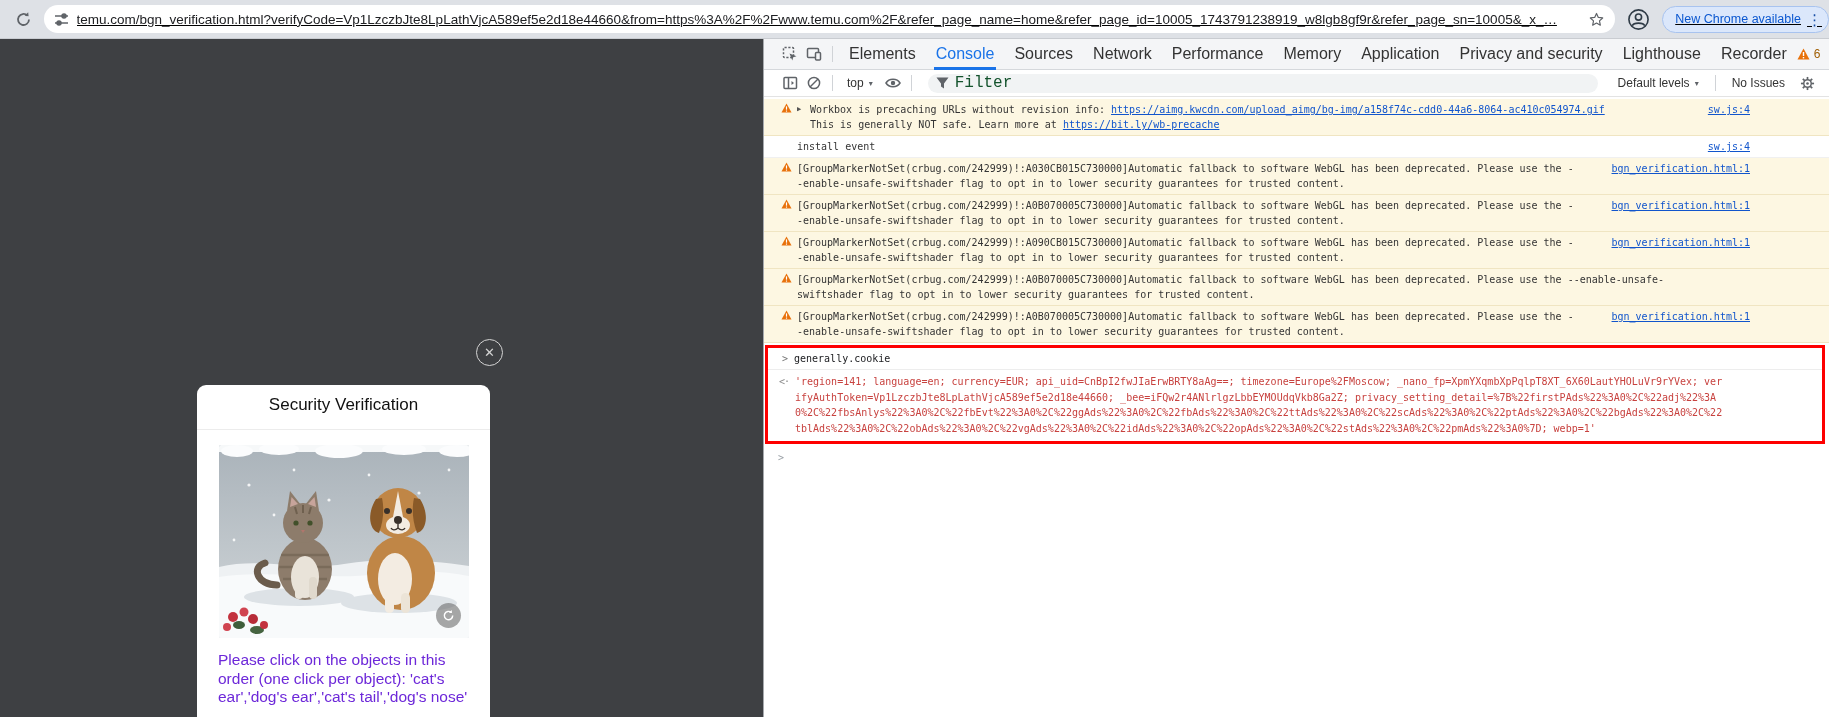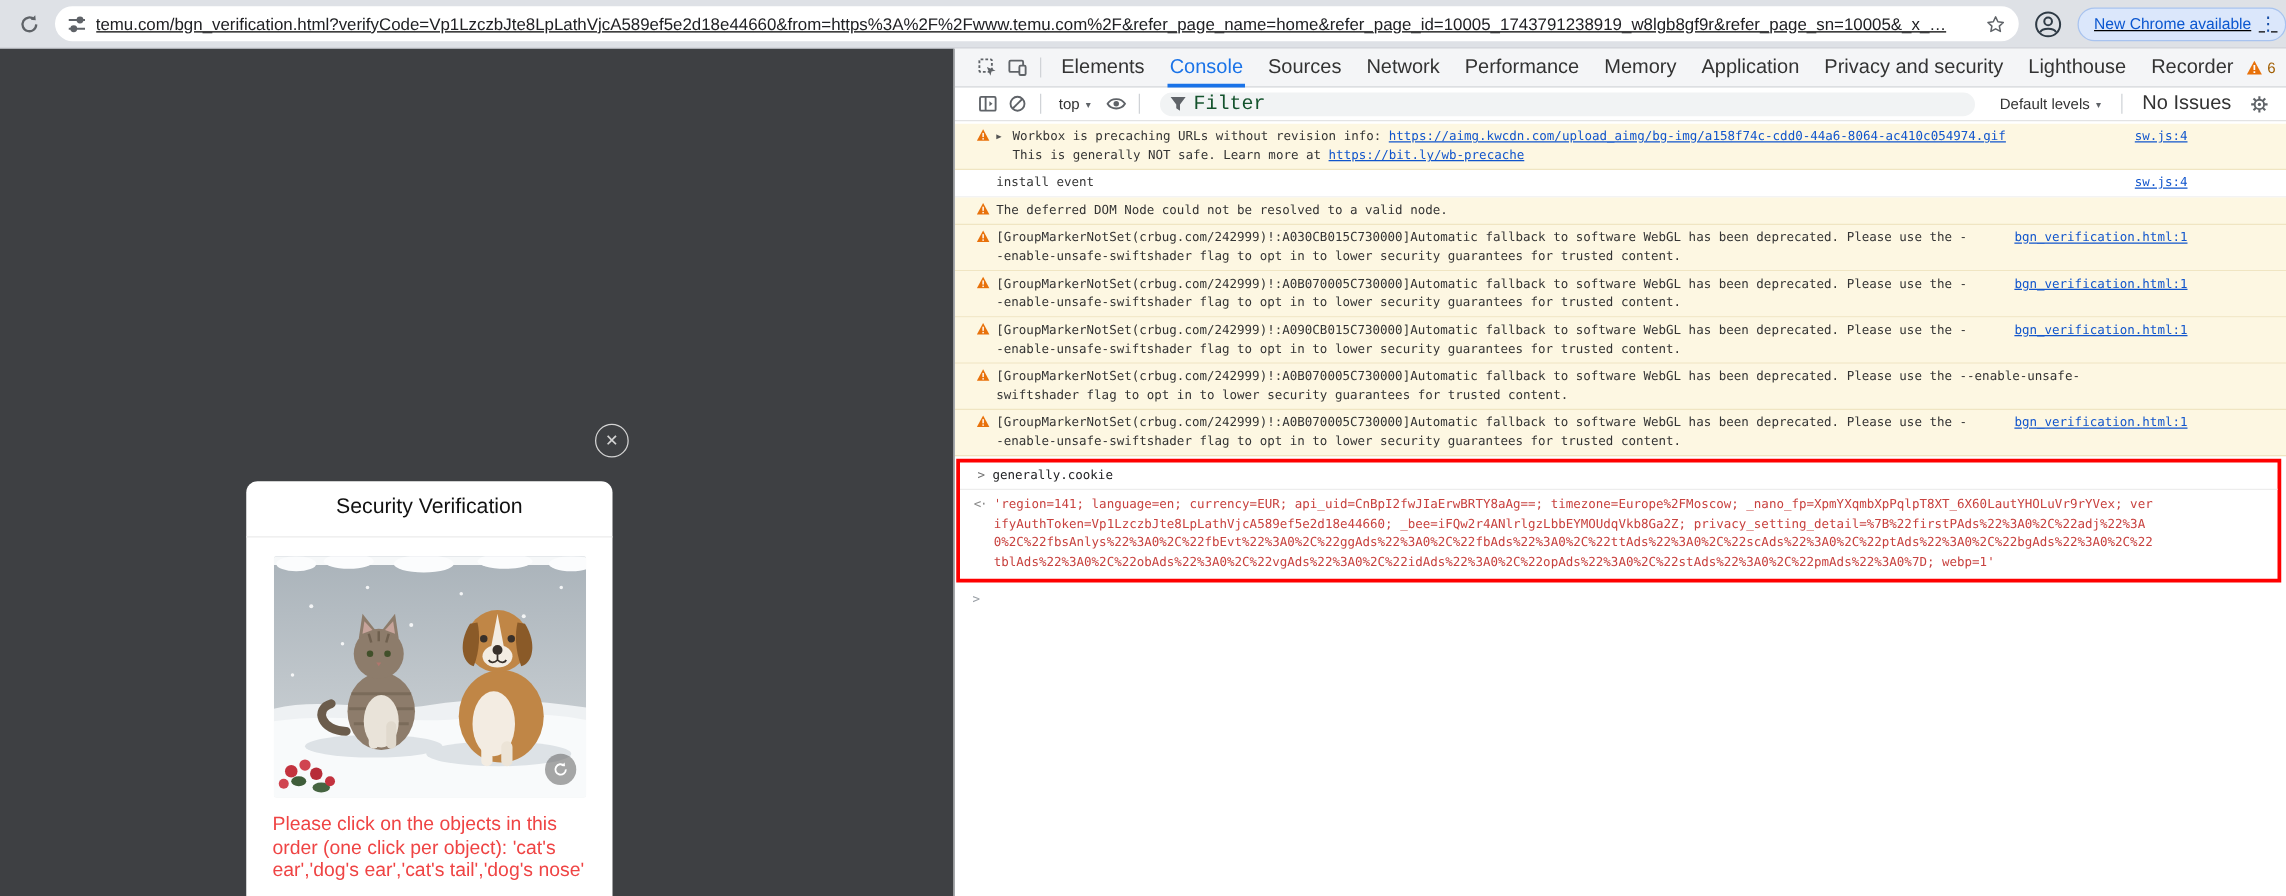--- a/index.html
+++ b/index.html
@@ -27,21 +27,21 @@
     border:1.6px solid #d4d4d4; color:#d4d4d4; display:flex; align-items:center; justify-content:center;
     font-size:13px; cursor:pointer; }
   .modal { position:absolute; left:197px; top:346px; width:293px; height:357px; background:#fff;
     border-radius:9px; }
   .modal-title { padding-top:10px; text-align:center; font-size:17px; font-weight:normal; color:#111; }
   .modal-divider { margin-top:14px; border-bottom:1px solid #ececec; }
   .captcha-img { position:relative; margin:15px auto 0; width:250px; height:193px; border-radius:2px;
     overflow:hidden; }
   .refresh-btn { position:absolute; right:8px; bottom:10px; width:25px; height:25px; border-radius:50%;
     background:rgba(110,110,110,.6); display:flex; align-items:center; justify-content:center; }
-  .instruction { margin:13px 21px 0; font-size:15.5px; line-height:18.5px; color:#ef4444; }
+  .instruction { margin:13px 21px 0; font-size:15.5px; line-height:18.5px; color:#6d28d9; }
 
   
   .devtools { position:absolute; left:763px; top:39px; width:1066px; height:678px; background:#fff;
     border-left:1px solid #a6a9ad; }
   .dt-tabbar { height:31px; background:#f4f5f7; border-bottom:1px solid #d5d8dc; display:flex;
     align-items:center; padding:0 8px 0 14px; }
   .tb-ic { display:flex; align-items:center; justify-content:center; width:24px; height:24px; flex:0 0 auto; }
   .vsep { width:1px; height:16px; background:#d0d3d7; margin:0 6px; flex:0 0 auto; }
   .dt-tab { padding:0 10px; height:31px; display:flex; align-items:center; font-size:16px; color:#333;
     white-space:nowrap; cursor:pointer; position:relative; }
@@ -53,21 +53,21 @@
   .xclose { font-size:13px; color:#5f6368; margin-left:8px; }
 
   .dt-toolbar { height:27px; border-bottom:1px solid #e3e3e3; display:flex; align-items:center;
     padding:0 10px 0 14px; }
   .ctx-dd { display:flex; align-items:center; gap:5px; font-size:12px; color:#333; margin:0 8px; white-space:nowrap; }
   .dd-arrow { font-size:8px; color:#5f6368; }
   .filter-pill { flex:1 1 auto; height:19px; background:#f1f3f4; border-radius:10px; display:flex;
     align-items:center; padding:0 8px; margin:0 10px; }
   .filter-pill .ph { font-size:16px; color:#14532d; margin-left:6px;font-family:Liberation Mono, monospace; }
   .levels-dd { display:flex; align-items:center; gap:5px; font-size:12px; color:#333; margin:0 10px; white-space:nowrap; }
-  .no-issues { font-size:16px; color:#333; margin:0 10px; white-space:nowrap; }
+  .no-issues { font-size:12px; color:#333; margin:0 10px; white-space:nowrap; }
 
   
   .console { font-family:"DejaVu Sans Mono", monospace; font-size:10px; color:#343434; padding-top:2px; }
   .c-row { display:flex; align-items:flex-start; padding:3px 79px 3px 0; }
   .c-row.log { border-bottom:1px solid #f0f0f0; }
   .c-row.warning { background:#fdf7e2; border-bottom:1px solid #f0e5c2; }
   .c-ic { flex:0 0 13px; margin-left:17px; margin-top:1px; display:flex; }
   .c-ex { flex:0 0 10px; margin-left:3px; font-size:7px; color:#545454; line-height:15px; }
   .c-text { flex:0 1 auto; margin-left:3px; white-space:pre-wrap; word-break:break-all; line-height:15px; }
   .c-text a { color:#1155cc; text-decoration:underline; }
@@ -364,30 +364,20 @@
           <a class="c-src">sw.js:4</a>
         </div>
         <div class="c-row warning">
           <span class="c-ic">
             <svg width="11" height="10" viewBox="0 0 13 12">
               <path d="M6.5 0.5 L12.5 11.5 H0.5 Z" fill="#e8710a"></path>
               <rect x="5.8" y="4" width="1.4" height="4" fill="#fff"></rect>
               <rect x="5.8" y="9" width="1.4" height="1.4" fill="#fff"></rect>
             </svg>
           </span>
-          <span class="c-text">The deferred DOM Node could not be resolved to a valid node.</span>
-        </div>
-        <div class="c-row warning">
-          <span class="c-ic">
-            <svg width="11" height="10" viewBox="0 0 13 12">
-              <path d="M6.5 0.5 L12.5 11.5 H0.5 Z" fill="#e8710a"></path>
-              <rect x="5.8" y="4" width="1.4" height="4" fill="#fff"></rect>
-              <rect x="5.8" y="9" width="1.4" height="1.4" fill="#fff"></rect>
-            </svg>
-          </span>
           <span class="c-text">[GroupMarkerNotSet(crbug.com/242999)!:A030CB015C730000]Automatic fallback to software WebGL has been deprecated. Please use the -
 -enable-unsafe-swiftshader flag to opt in to lower security guarantees for trusted content.</span>
           <a class="c-src">bgn_verification.html:1</a>
         </div>
         <div class="c-row warning">
           <span class="c-ic">
             <svg width="11" height="10" viewBox="0 0 13 12">
               <path d="M6.5 0.5 L12.5 11.5 H0.5 Z" fill="#e8710a"></path>
               <rect x="5.8" y="4" width="1.4" height="4" fill="#fff"></rect>
               <rect x="5.8" y="9" width="1.4" height="1.4" fill="#fff"></rect>

